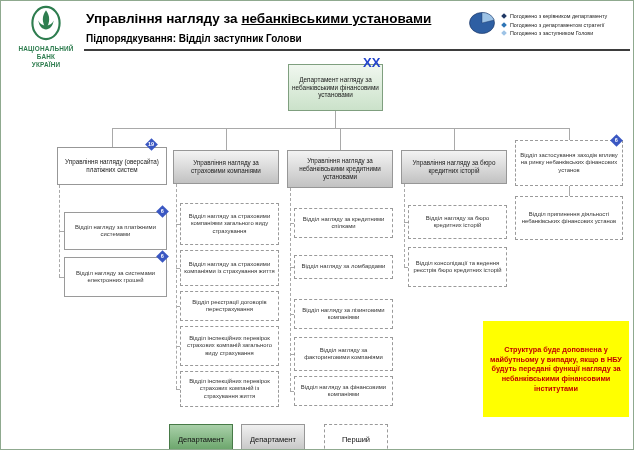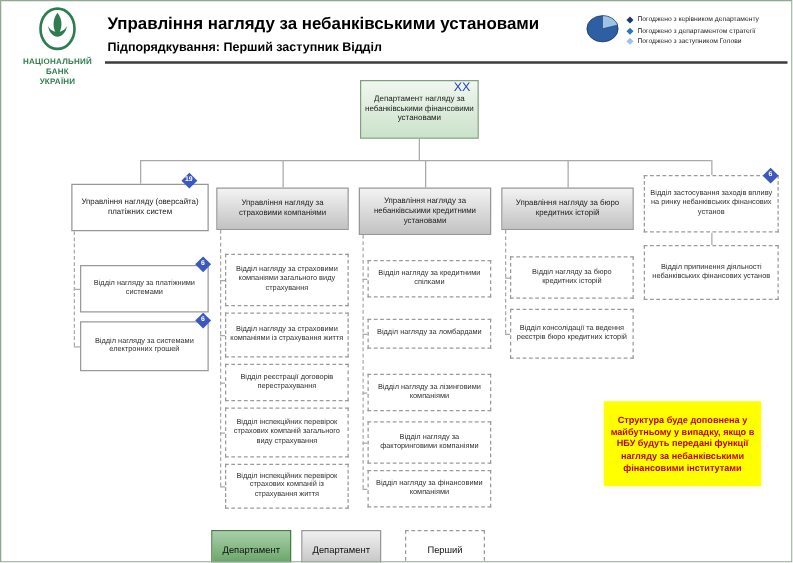--- a/index.html
+++ b/index.html
@@ -3,50 +3,50 @@
 <meta charset="utf-8">
 <style>
   html,body{margin:0;padding:0}
   body{width:634px;height:450px;position:relative;background:#fff;font-family:"Liberation Sans",sans-serif;overflow:hidden}
   .frame{position:absolute;inset:0;border:1px solid #8fa98f;pointer-events:none;z-index:50}
 
   
   .logo{position:absolute;left:9px;top:5px;width:74px;text-align:center;z-index:2}
   .logo-name{font-size:6.4px;font-weight:bold;color:#2e7d4f;line-height:1.25;letter-spacing:.2px}
   .title{position:absolute;left:86px;top:11px;font-size:13.5px;font-weight:bold;color:#000;white-space:nowrap}
-  .title .ul{}
+  .title .ul{text-decoration:underline}
   .subtitle{position:absolute;left:86px;top:33px;font-size:10px;font-weight:bold;color:#000}
   .hrule{position:absolute;left:84px;top:49px;width:546px;border-top:2px solid #3d3d3d}
   .pie{position:absolute;left:468px;top:10px}
   .approvals{position:absolute;left:502px;top:13px}
   .appr-row{display:flex;align-items:center;margin-bottom:2.5px}
   .appr-bullet{width:4px;height:4px;transform:rotate(45deg);margin-right:4px;flex:0 0 auto}
   .b1{background:#1f3864}.b2{background:#2e75b6}.b3{background:#9dc3e6}
   .appr-text{font-size:5.4px;color:#222;white-space:nowrap}
 
   
   .box{position:absolute;display:flex;align-items:center;justify-content:center;text-align:center;padding:2px 3px;box-sizing:border-box;z-index:2}
   .dept-root{background:linear-gradient(180deg,#f0f7ef,#cbe2ca);border:1px solid #7f9f7f;font-size:6.4px;line-height:1.22;color:#1a1a1a}
   .mgmt{background:linear-gradient(180deg,#f3f3f3,#c2c2c2);border:1px solid #979797;font-size:6.3px;line-height:1.22;color:#1a1a1a}
   .mgmt.white{background:#fff}
   .divb{background:#fff;border:1px dashed #9a9a9a;font-size:5.9px;line-height:1.2;color:#333}
   .divb.solid{border-style:solid}
-  .marker-xx{position:absolute;left:363px;top:65px;color:#2244cc;font-size:10px;font-weight:normal;z-index:3}
+  .marker-xx{position:absolute;left:363px;top:55px;color:#2244cc;font-size:13px;font-weight:bold;z-index:3}
   .badge{position:absolute;width:9px;height:9px;background:#3a57c2;display:flex;align-items:center;justify-content:center;transform:rotate(45deg);z-index:6}
   .badge span{transform:rotate(-45deg);color:#fff;font-size:5.5px;font-weight:bold;line-height:1}
 
   
   .ln{position:absolute;z-index:1}
   .v{border-left:1px solid #a9a9a9}
   .h{border-top:1px solid #a9a9a9}
   .dv{border-left:1px dashed #a9a9a9}
   .dh{border-top:1px dashed #a9a9a9}
 
   
-  .note{position:absolute;left:483px;top:321px;width:126px;background:#ffff00;color:#c00000;font-weight:bold;font-size:7.3px;line-height:1.32;text-align:center;padding:10px 5px;box-sizing:border-box;z-index:2}
+  .note{position:absolute;left:483px;top:321px;width:146px;background:#ffff00;color:#c00000;font-weight:bold;font-size:7.3px;line-height:1.32;text-align:center;padding:24px 5px;box-sizing:border-box;z-index:2}
   .legend-box{position:absolute;top:424px;width:64px;height:30px;display:flex;align-items:center;justify-content:center;font-size:7.5px;color:#111;box-sizing:border-box;z-index:2}
   .legend-dept{left:169px;background:linear-gradient(180deg,#a9d0a9,#63a063);border:1px solid #477a47}
   .legend-mgmt{left:241px;background:linear-gradient(180deg,#f0f0f0,#c2c2c2);border:1px solid #979797}
   .legend-div{left:324px;background:#fff;border:1px dashed #9a9a9a}
 </style>
 </head>
 <body>
 
 <div class="frame"></div>
 
@@ -59,21 +59,21 @@
   <div class="logo-name">
     <div>НАЦІОНАЛЬНИЙ</div>
     <div>БАНК</div>
     <div>УКРАЇНИ</div>
   </div>
 </div>
 
 <div class="title">
   <span>Управління нагляду за </span><span class="ul">небанківськими установами</span>
 </div>
-<div class="subtitle">Підпорядкування: Перший заступник Відділ</div>
+<div class="subtitle">Підпорядкування: Відділ заступник Голови</div>
 <div class="hrule"></div>
 
 <div class="pie">
   <svg width="30" height="25" viewBox="0 0 30 25">
     <ellipse cx="14" cy="13" rx="12.5" ry="10.5" fill="#2e5fa3" stroke="#17305e" stroke-width="0.6"></ellipse>
     <path d="M14 13 L14 2.5 A12.5 10.5 0 0 1 26.2 10 Z" fill="#9dc3e6" stroke="#17305e" stroke-width="0.4"></path>
   </svg>
 </div>
 <div class="approvals">
   <div class="appr-row">

